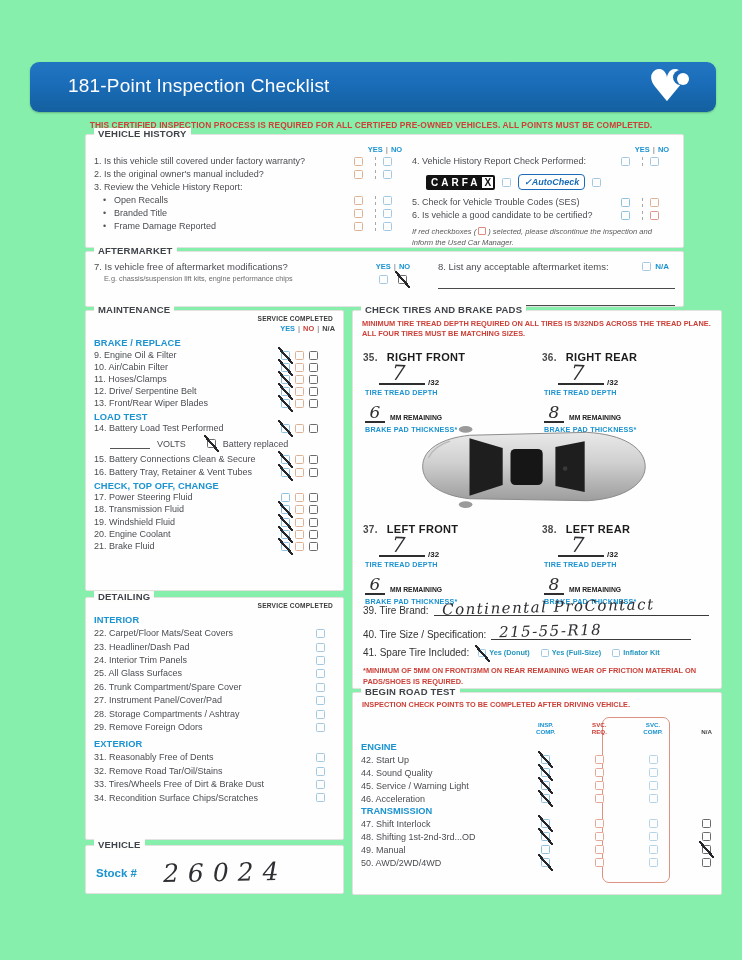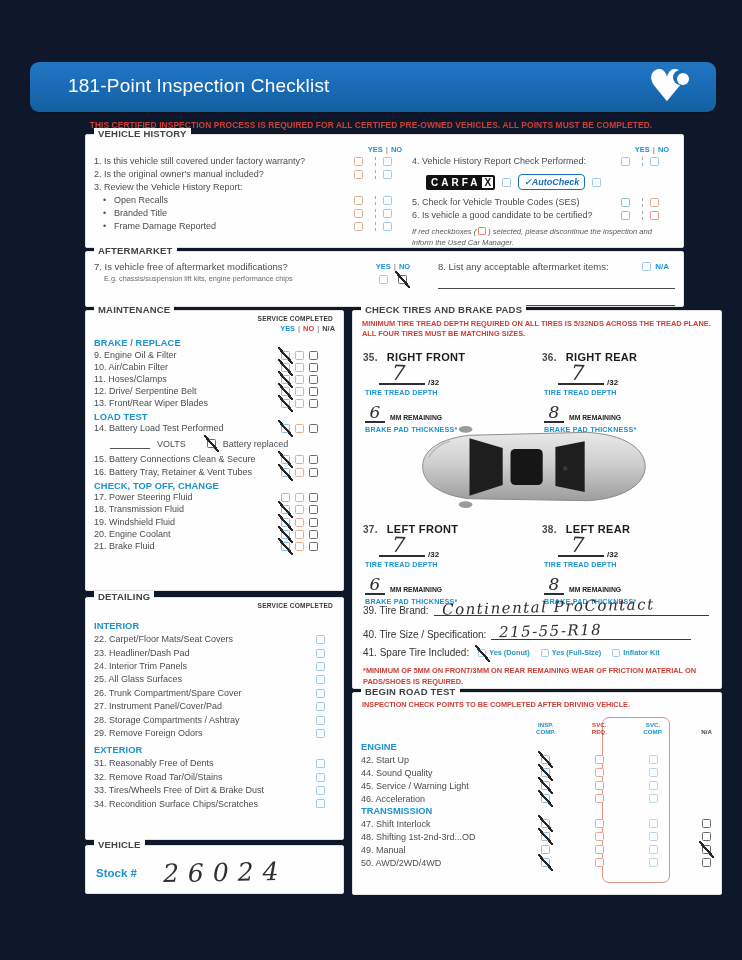--- a/index.html
+++ b/index.html
@@ -1,16 +1,16 @@
 <!DOCTYPE html>
 <html><head>
 <meta charset="utf-8">
 <style>
   html,body{margin:0;padding:0;background:#e9e9e9;}
-  .page{position:relative;width:742px;height:960px;background:#0f172a;font-family:"Liberation Sans",sans-serif;overflow:hidden;margin:0 auto;}
+  .page{position:relative;width:742px;height:960px;background:#86efac;font-family:"Liberation Sans",sans-serif;overflow:hidden;margin:0 auto;}
 
   
   .hdr-bar{position:absolute;left:30px;top:62px;width:686px;height:50px;border-radius:9px;
     background:linear-gradient(180deg,#2176c2 0%,#1a6cb8 45%,#14609f 100%);box-shadow:0 1px 2px rgba(0,0,0,.25);}
   .hdr-title{position:absolute;left:38px;top:13px;color:#fff;font-size:19px;letter-spacing:.2px;}
   .logo{position:absolute;right:26px;top:4px;width:46px;height:44px;}
   .logo .heart-glyph{font-size:44px;color:#fff;line-height:40px;display:block;text-align:center;font-family:"DejaVu Sans",sans-serif;}
   .logo .moon{position:absolute;top:4px;right:2px;width:15px;height:15px;border-radius:50%;background:#1a6cb8;}
   .logo .moon::after{content:"";position:absolute;left:4px;top:3px;width:12px;height:12px;border-radius:50%;background:#fff;}
   .banner{position:absolute;left:0;top:120px;width:100%;text-align:center;color:#cc3a30;font-size:8.4px;font-weight:bold;letter-spacing:.1px;}
@@ -428,21 +428,21 @@
             </div>
           </div>
       </div>
     </div>
   </div>
 
   <div class="sect" style="left:85px;top:597px;width:257px;height:241px;">
     <div class="sect-title">DETAILING</div>
     <div class="d-body">
       <div class="svc-head">SERVICE COMPLETED</div>
-      <div class="bluehead" style="margin-top:19px;">INTERIOR</div>
+      <div class="bluehead" style="margin-top:13px;">INTERIOR</div>
       <div class="d-list">
 
           <div class="d-row">
             <div class="lbl">22. Carpet/Floor Mats/Seat Covers</div>
             <span class="bx bx-blue"></span>
           </div>
 
           <div class="d-row">
             <div class="lbl">23. Headliner/Dash Pad</div>
             <span class="bx bx-blue"></span>

